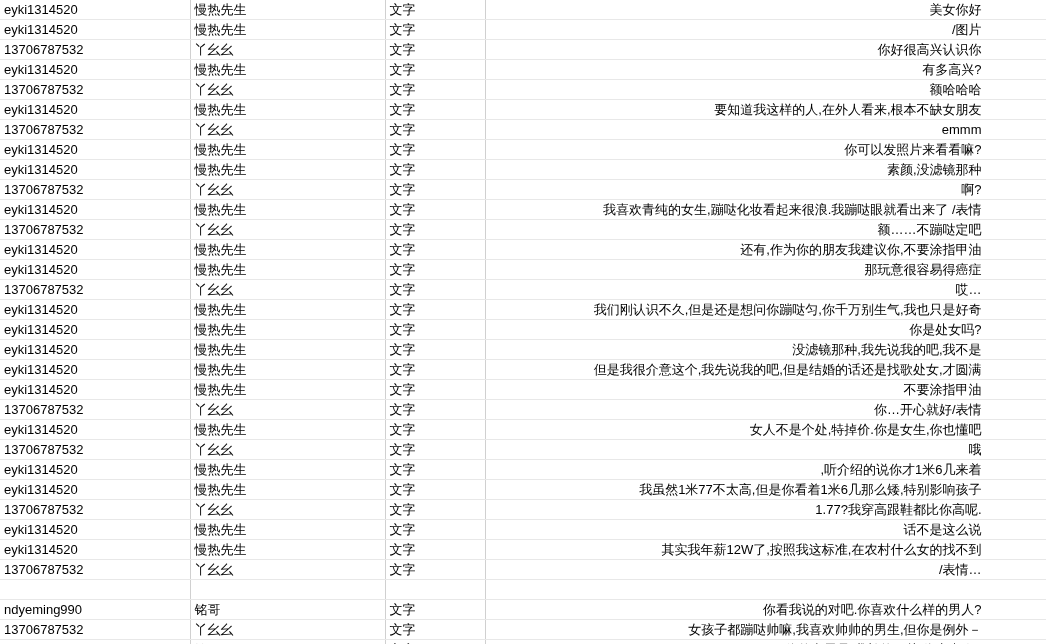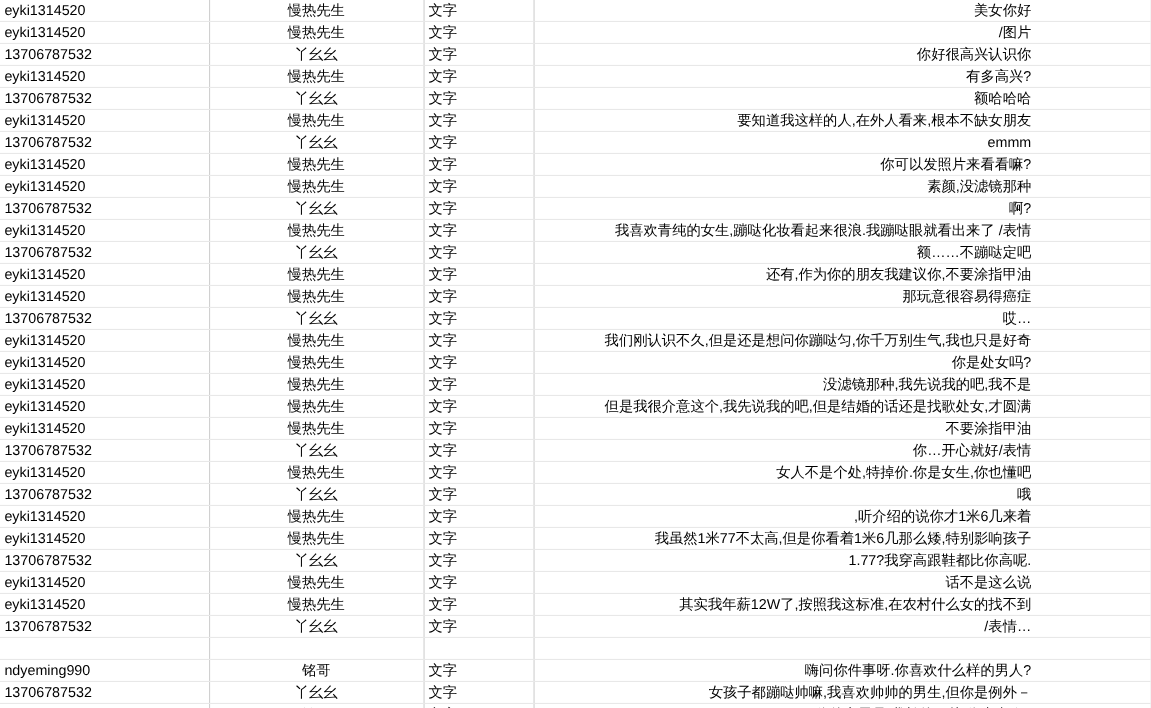--- a/index.html
+++ b/index.html
@@ -29,23 +29,23 @@
     white-space: nowrap;
     overflow: hidden;
     font-size: 13px;
   }
   col.c-id    { width: 190px; }
   col.c-name  { width: 195px; }
   col.c-type  { width: 100px; }
   col.c-msg   { width: 561px; }
 
   td.id   { text-align: left; }
-  td.name { text-align: center; }
+  td.name { text-align: left; }
   td.type { text-align: left; }
-  td.msg  { text-align: right; padding-right: 108px; }
+  td.msg  { text-align: right; padding-right: 64px; }
 
   tr.blank td {
     border-bottom: 1px solid #e8e8e8;
   }
   tr.blank td.id,
   tr.blank td.name,
   tr.blank td.type,
   tr.blank td.msg { height: 19px; }
 </style>
 </head>
@@ -236,21 +236,21 @@
       <tr class="blank">
         <td class="id"></td>
         <td class="name"></td>
         <td class="type"></td>
         <td class="msg"></td>
       </tr>
       <tr>
         <td class="id">ndyeming990</td>
         <td class="name">铭哥</td>
         <td class="type">文字</td>
-        <td class="msg">嗨问你件事呀.你喜欢什么样的男人?</td>
+        <td class="msg">你看我说的对吧.你喜欢什么样的男人?</td>
       </tr>
       <tr>
         <td class="id">13706787532</td>
         <td class="name">丫幺幺</td>
         <td class="type">文字</td>
         <td class="msg">女孩子都蹦哒帅嘛,我喜欢帅帅的男生,但你是例外－</td>
       </tr>
       <tr>
         <td class="id">ndyeming990</td>
         <td class="name">铭哥</td>

